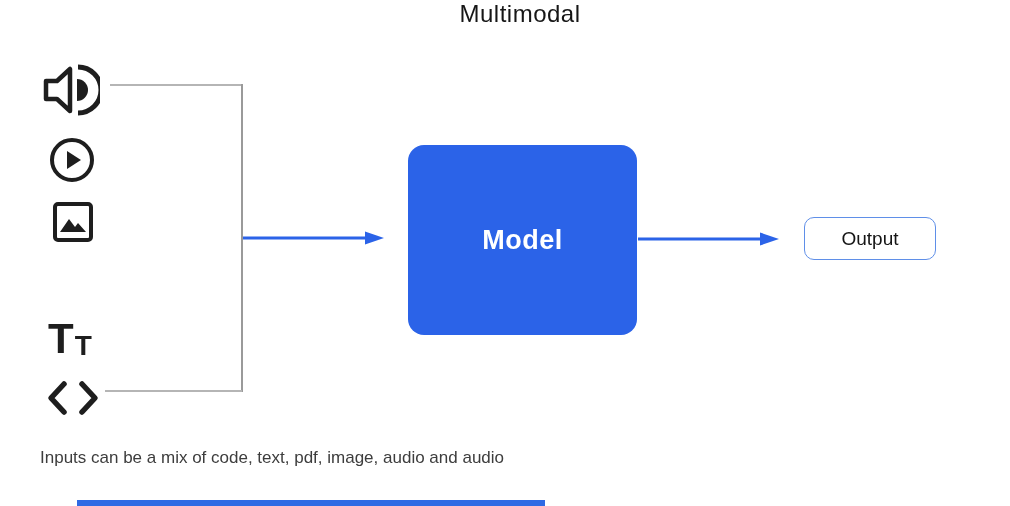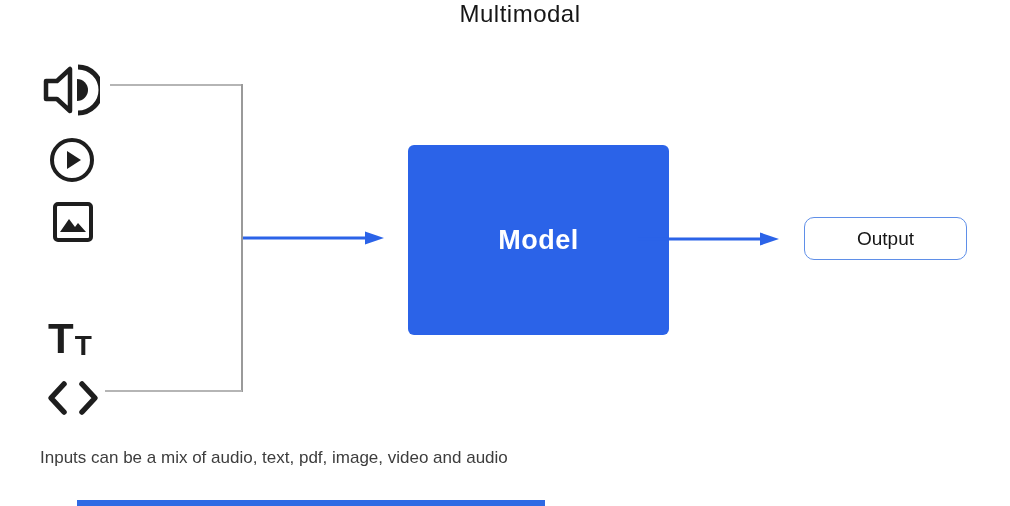--- a/index.html
+++ b/index.html
@@ -40,35 +40,35 @@
   .bracket-line { position: absolute; background: #b5b5b5; }
   .bracket-top    { left: 95px;  top: 84px;  width: 132px; height: 2px; }
   .bracket-bottom { left: 90px;  top: 390px; width: 137px; height: 2px; }
   .bracket-vert   { left: 226px; top: 84px;  width: 2px;  height: 308px; background:#9a9a9a; }
 
   .arrow { position: absolute; }
 
   .model-box {
     position: absolute;
     left: 393px; top: 145px;
-    width: 261px; height: 190px;
+    width: 229px; height: 190px;
     background: #2b63e8;
-    border-radius: 6px;
+    border-radius: 16px;
     display: flex; align-items: center; justify-content: center;
   }
   .model-label {
     color: #ffffff;
     font-size: 27px;
     font-weight: 700;
     letter-spacing: 0.5px;
   }
   .output-box {
     position: absolute;
     left: 789px; top: 217px;
-    width: 163px; height: 43px;
+    width: 132px; height: 43px;
     background: #ffffff;
     border: 1.5px solid #5f8fe8;
     border-radius: 10px;
     display: flex; align-items: center; justify-content: center;
   }
   .output-label { color: #151515; font-size: 19px; font-weight: 400; }
 
   .caption {
     position: absolute;
     left: 25px; top: 447px;
@@ -150,17 +150,17 @@
     <svg width="142" height="16" viewBox="0 0 142 16">
       <line x1="0" y1="8" x2="124" y2="8" stroke="#2b63e8" stroke-width="3"></line>
       <path d="M122 1.5 L141 8 L122 14.5 Z" fill="#2b63e8"></path>
     </svg>
   </span>
 
   <div class="output-box">
     <span class="output-label">Output</span>
   </div>
 
-  <div class="caption">Inputs can be a mix of audio, text, pdf, image, video and audio</div>
+  <div class="caption">Inputs can be a mix of code, text, pdf, image, audio and audio</div>
 
   <div class="progress-bar"></div>
 
 </div>
 
 </body></html>

